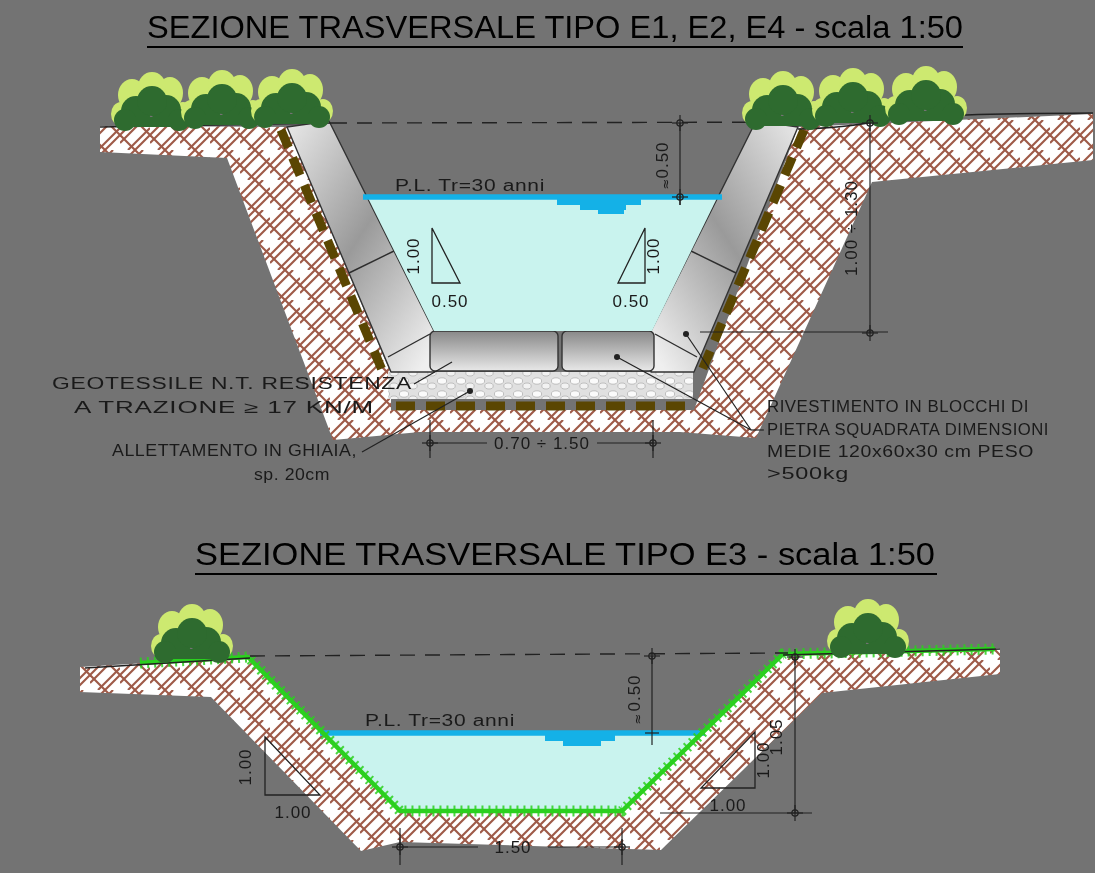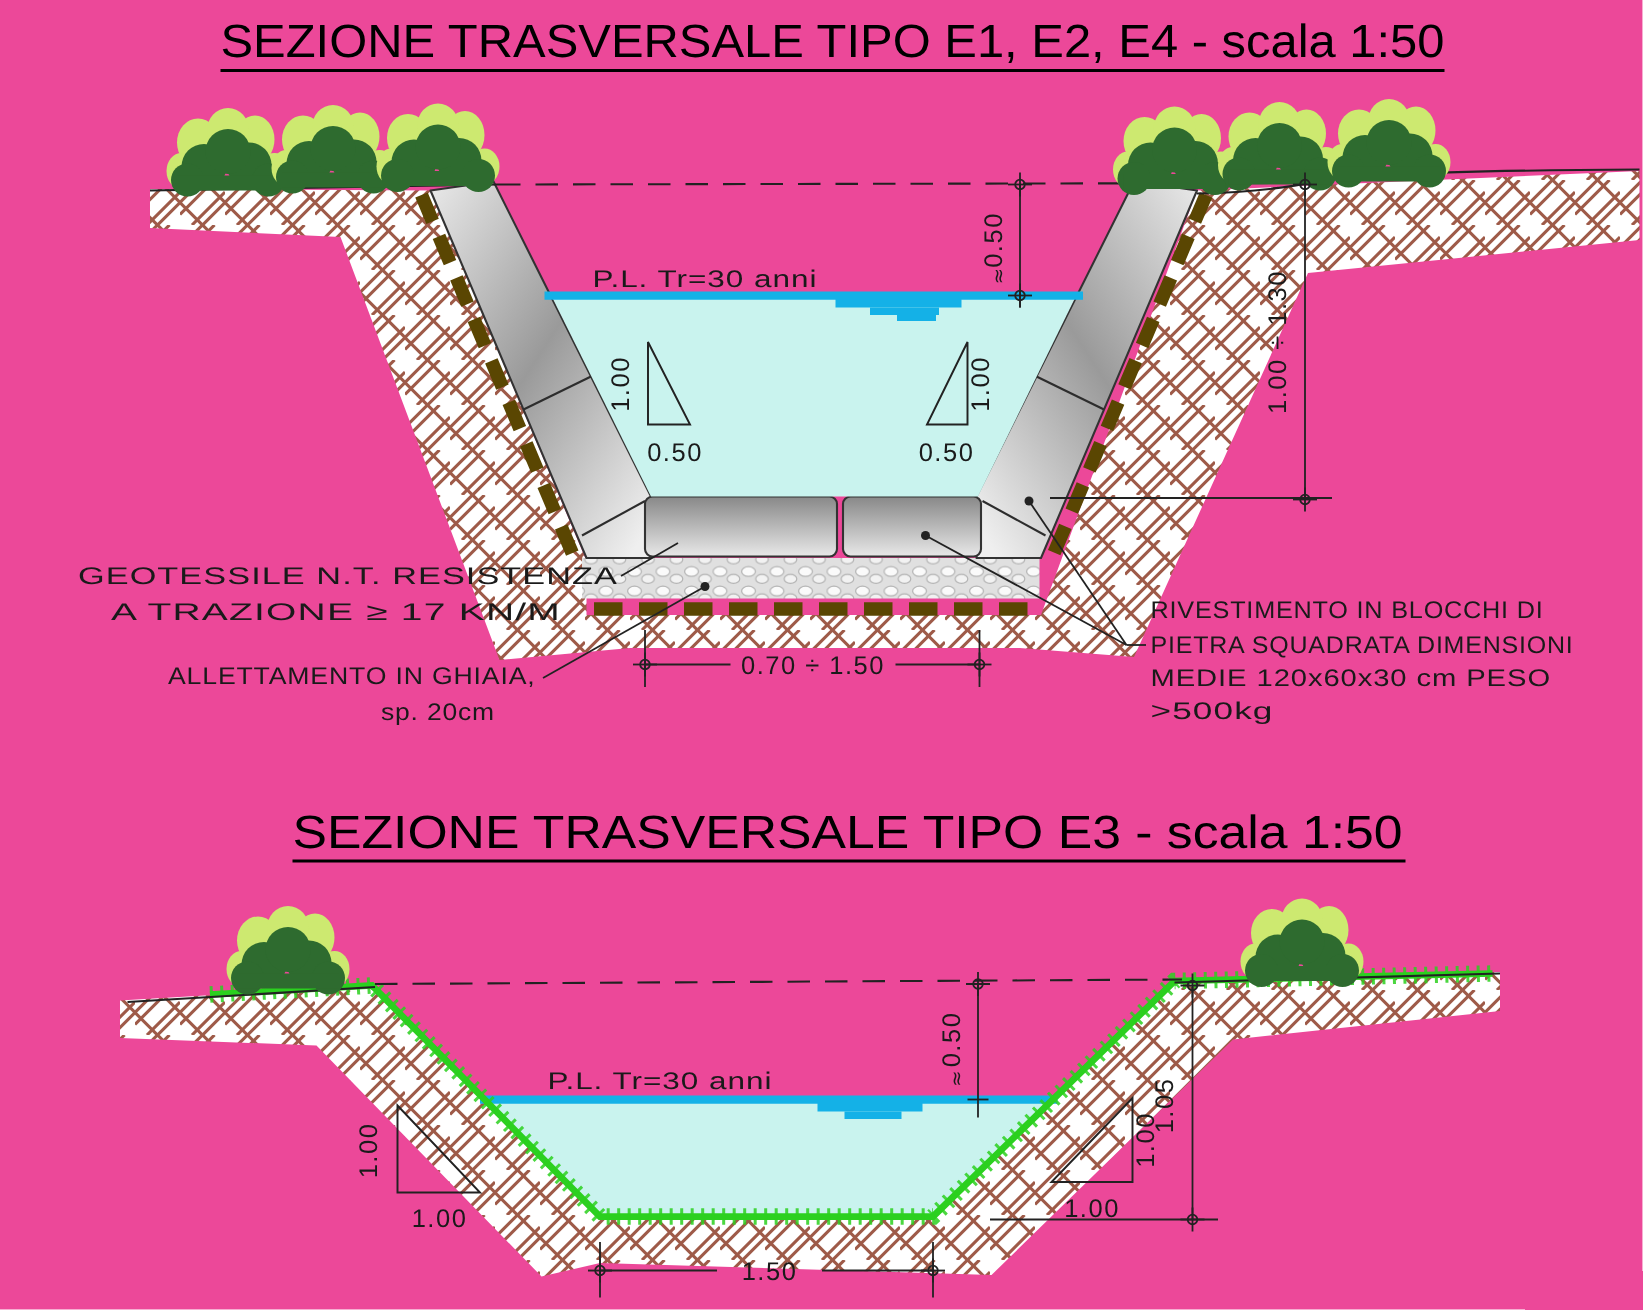--- a/index.html
+++ b/index.html
@@ -1,16 +1,16 @@
 <!DOCTYPE html>
 <html><head>
 <meta charset="utf-8">
 <style>
   html,body{margin:0;padding:0;background:#ffffff;}
-  #canvas{position:relative;width:1095px;height:873px;background:#ec4899;overflow:hidden;
+  #canvas{position:relative;width:1095px;height:873px;background:#737373;overflow:hidden;
           font-family:"Liberation Sans", sans-serif;}
   svg{display:block;}
   .ttl{font-family:"Liberation Sans", sans-serif;font-size:31px;fill:#000;}
   .lbl{font-family:"Liberation Sans", sans-serif;font-size:16px;fill:#1a1a1a;letter-spacing:.5px;}
   .dim{font-family:"Liberation Sans", sans-serif;font-size:17px;fill:#1a1a1a;letter-spacing:1px;}
   .apx{font-family:"DejaVu Sans", sans-serif;font-size:13px;fill:#1a1a1a;}
   .thin{stroke:#222;stroke-width:1.2;fill:none;}
   .dline{stroke:#222;stroke-width:1.4;fill:none;}
   .joint{stroke:#2d2d2d;stroke-width:1.4;fill:none;}
   .tri{stroke:#222;stroke-width:1.3;fill:none;}

